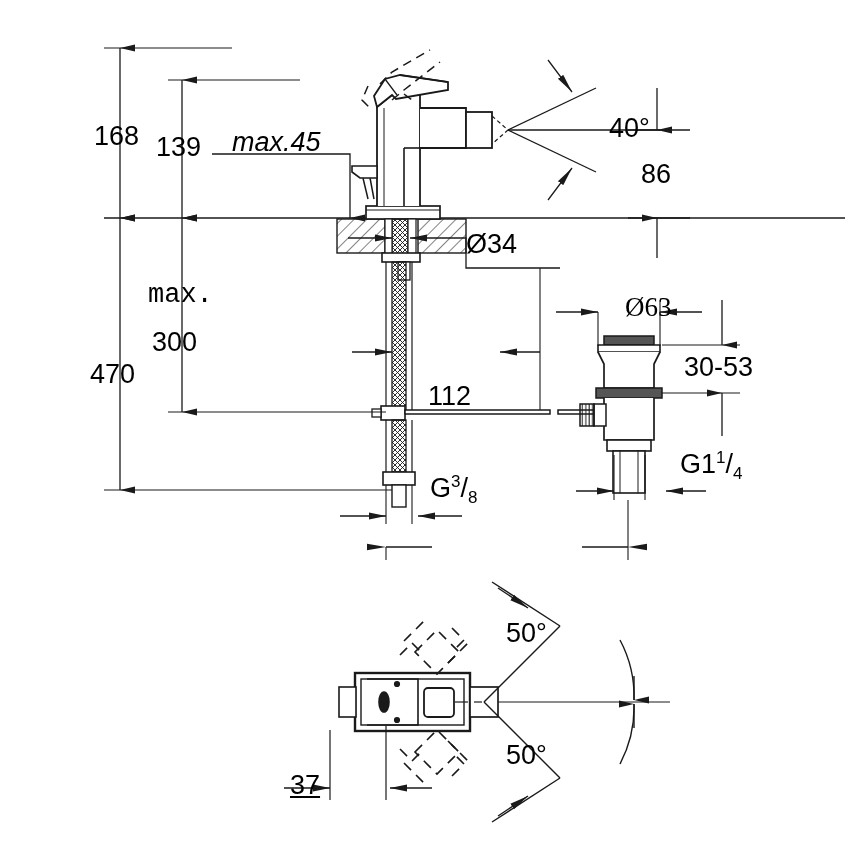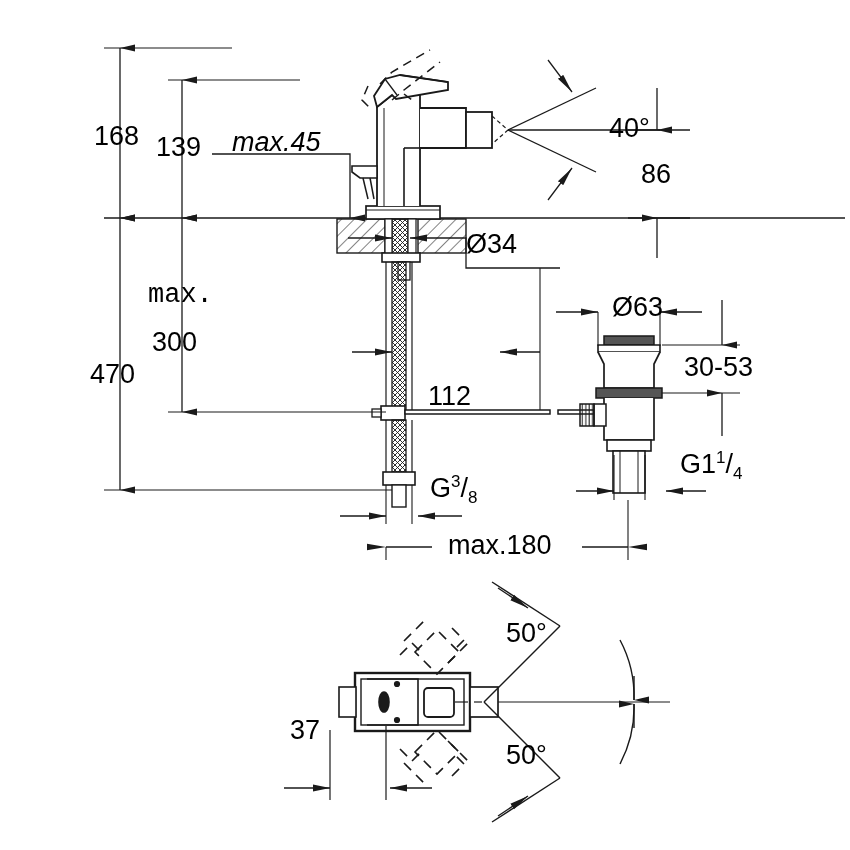--- a/index.html
+++ b/index.html
@@ -337,30 +337,29 @@
   <div class="dimtext" style="left:232px; top:128px;font-style:italic;">max.45</div>
   <div class="dimtext" style="left:567px; top:114px;margin-left:42px;">40°</div>
   <div class="dimtext" style="left:641px; top:160px;text-align:center;">86</div>
   <div class="dimtext" style="left:466px; top:230px;">Ø34</div>
 
   <div class="dimtext" style="left:148px; top:281px;font-family:Liberation Mono, monospace;">max.</div>
   <div class="dimtext" style="left:152px; top:328px;">300</div>
   <div class="dimtext" style="left:90px; top:360px;">470</div>
 
   <div class="dimtext" style="left:428px; top:338px;margin-top:44px;">112</div>
-  <div class="dimtext" style="left:612px; top:293px;">Ø63</div>
+  <div class="dimtext" style="left:625px; top:293px;font-family:Liberation Serif, serif;">Ø63</div>
   <div class="dimtext" style="left:684px; top:353px;">30-53</div>
 
   <div class="dimtext" style="left:430px; top:474px;text-align:right;">
     <span>G</span><span class="frac"><sup>3</sup><span class="slashf">/</span><sub>8</sub></span>
   </div>
 
   <div class="dimtext" style="left:680px; top:450px;">
     <span>G1</span><span class="frac"><sup>1</sup><span class="slashf">/</span><sub>4</sub></span>
   </div>
 
-  <div class="dimtext" style="left:448px; top:531px;">max.180</div>
 
   <div class="dimtext" style="left:506px; top:619px;">50°</div>
   <div class="dimtext" style="left:506px; top:741px;">50°</div>
-  <div class="dimtext" style="left:290px; top:716px;">37</div>
+  <div class="dimtext" style="left:290px; top:771px;text-decoration:underline;">37</div>
 
 </div>
 
 </body></html>

